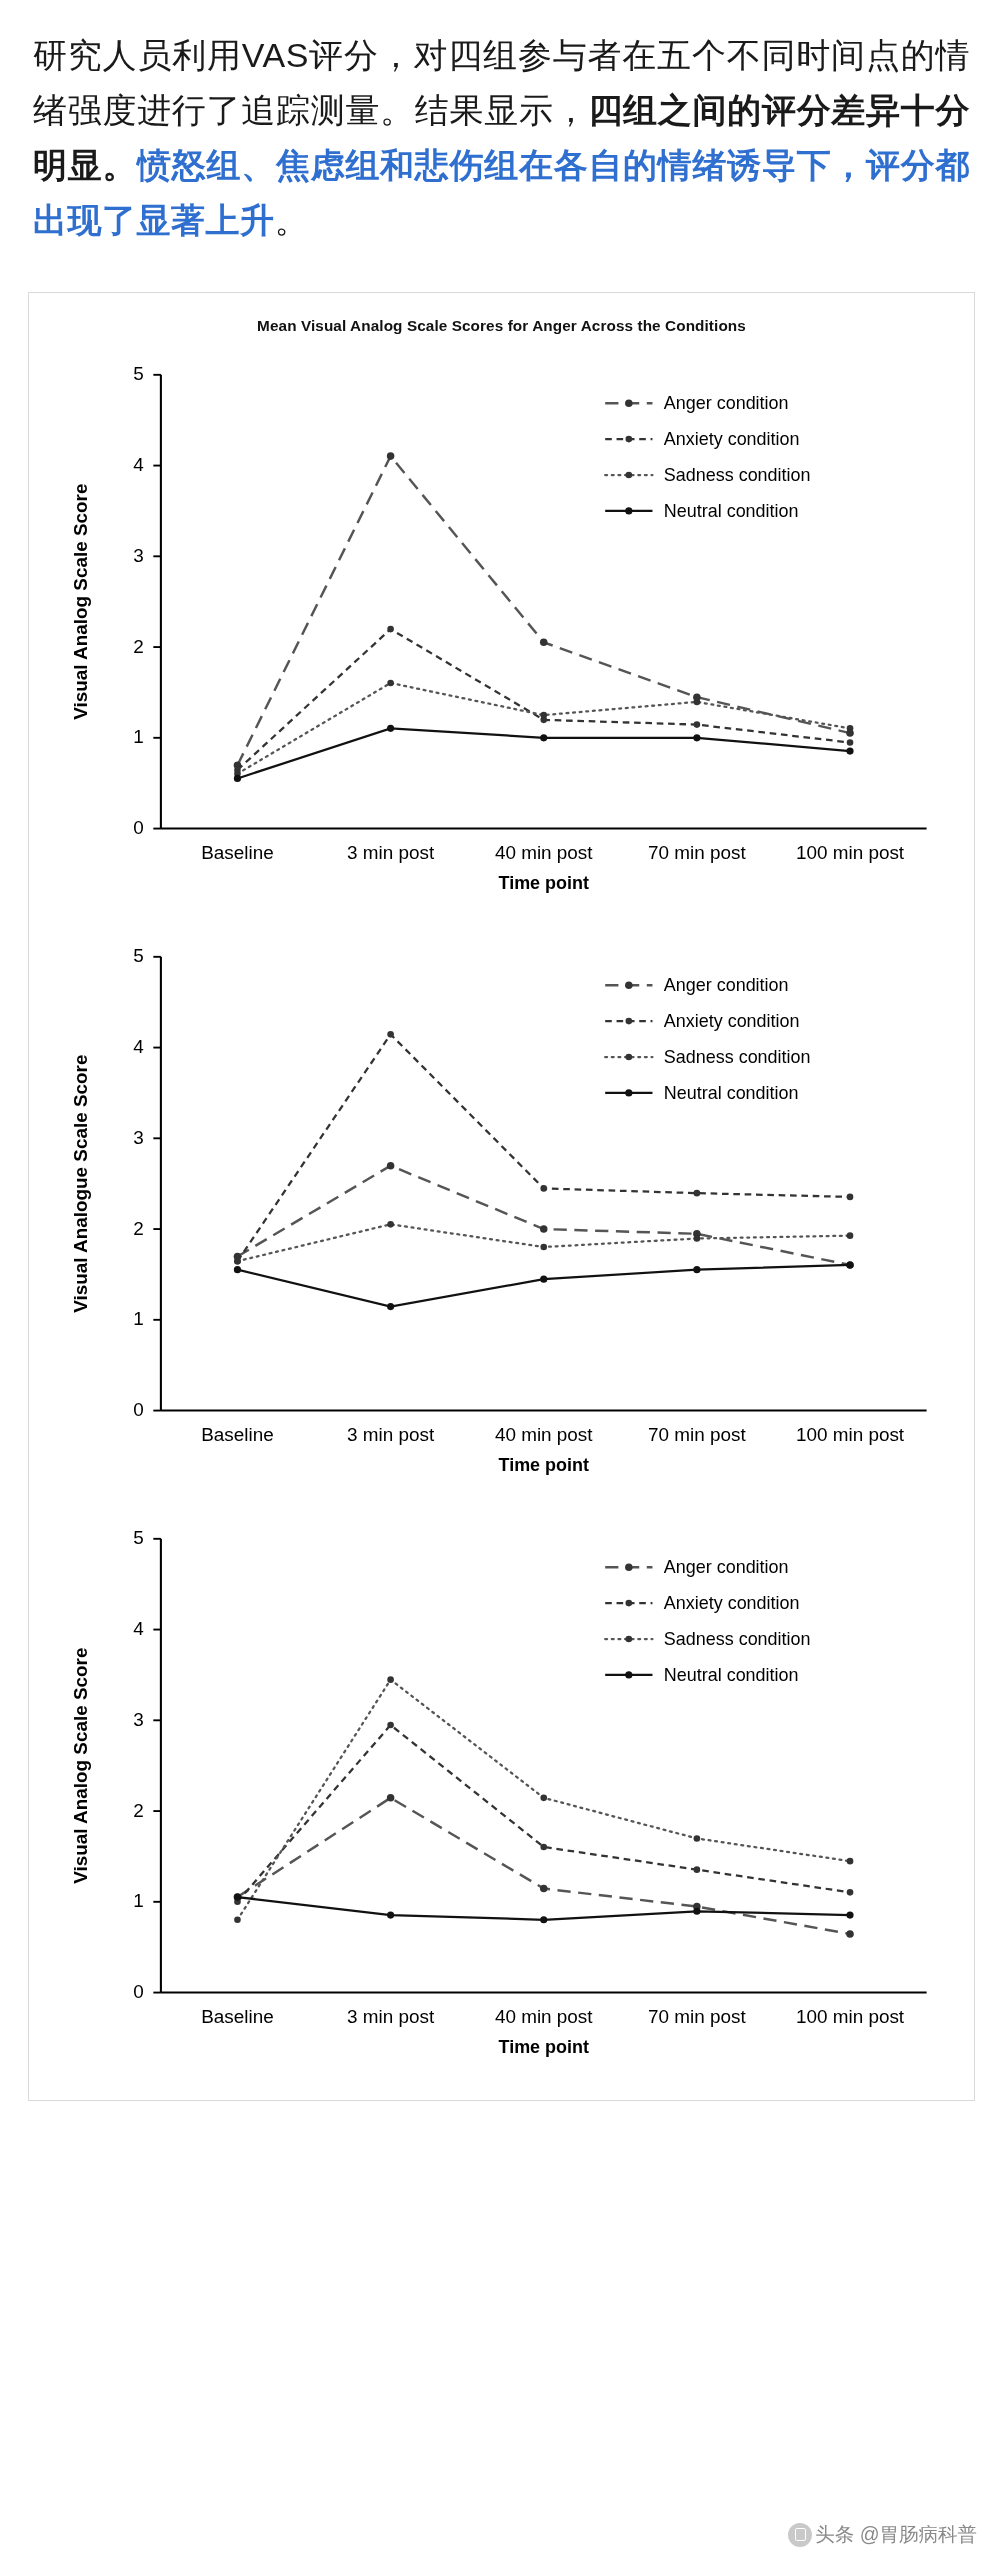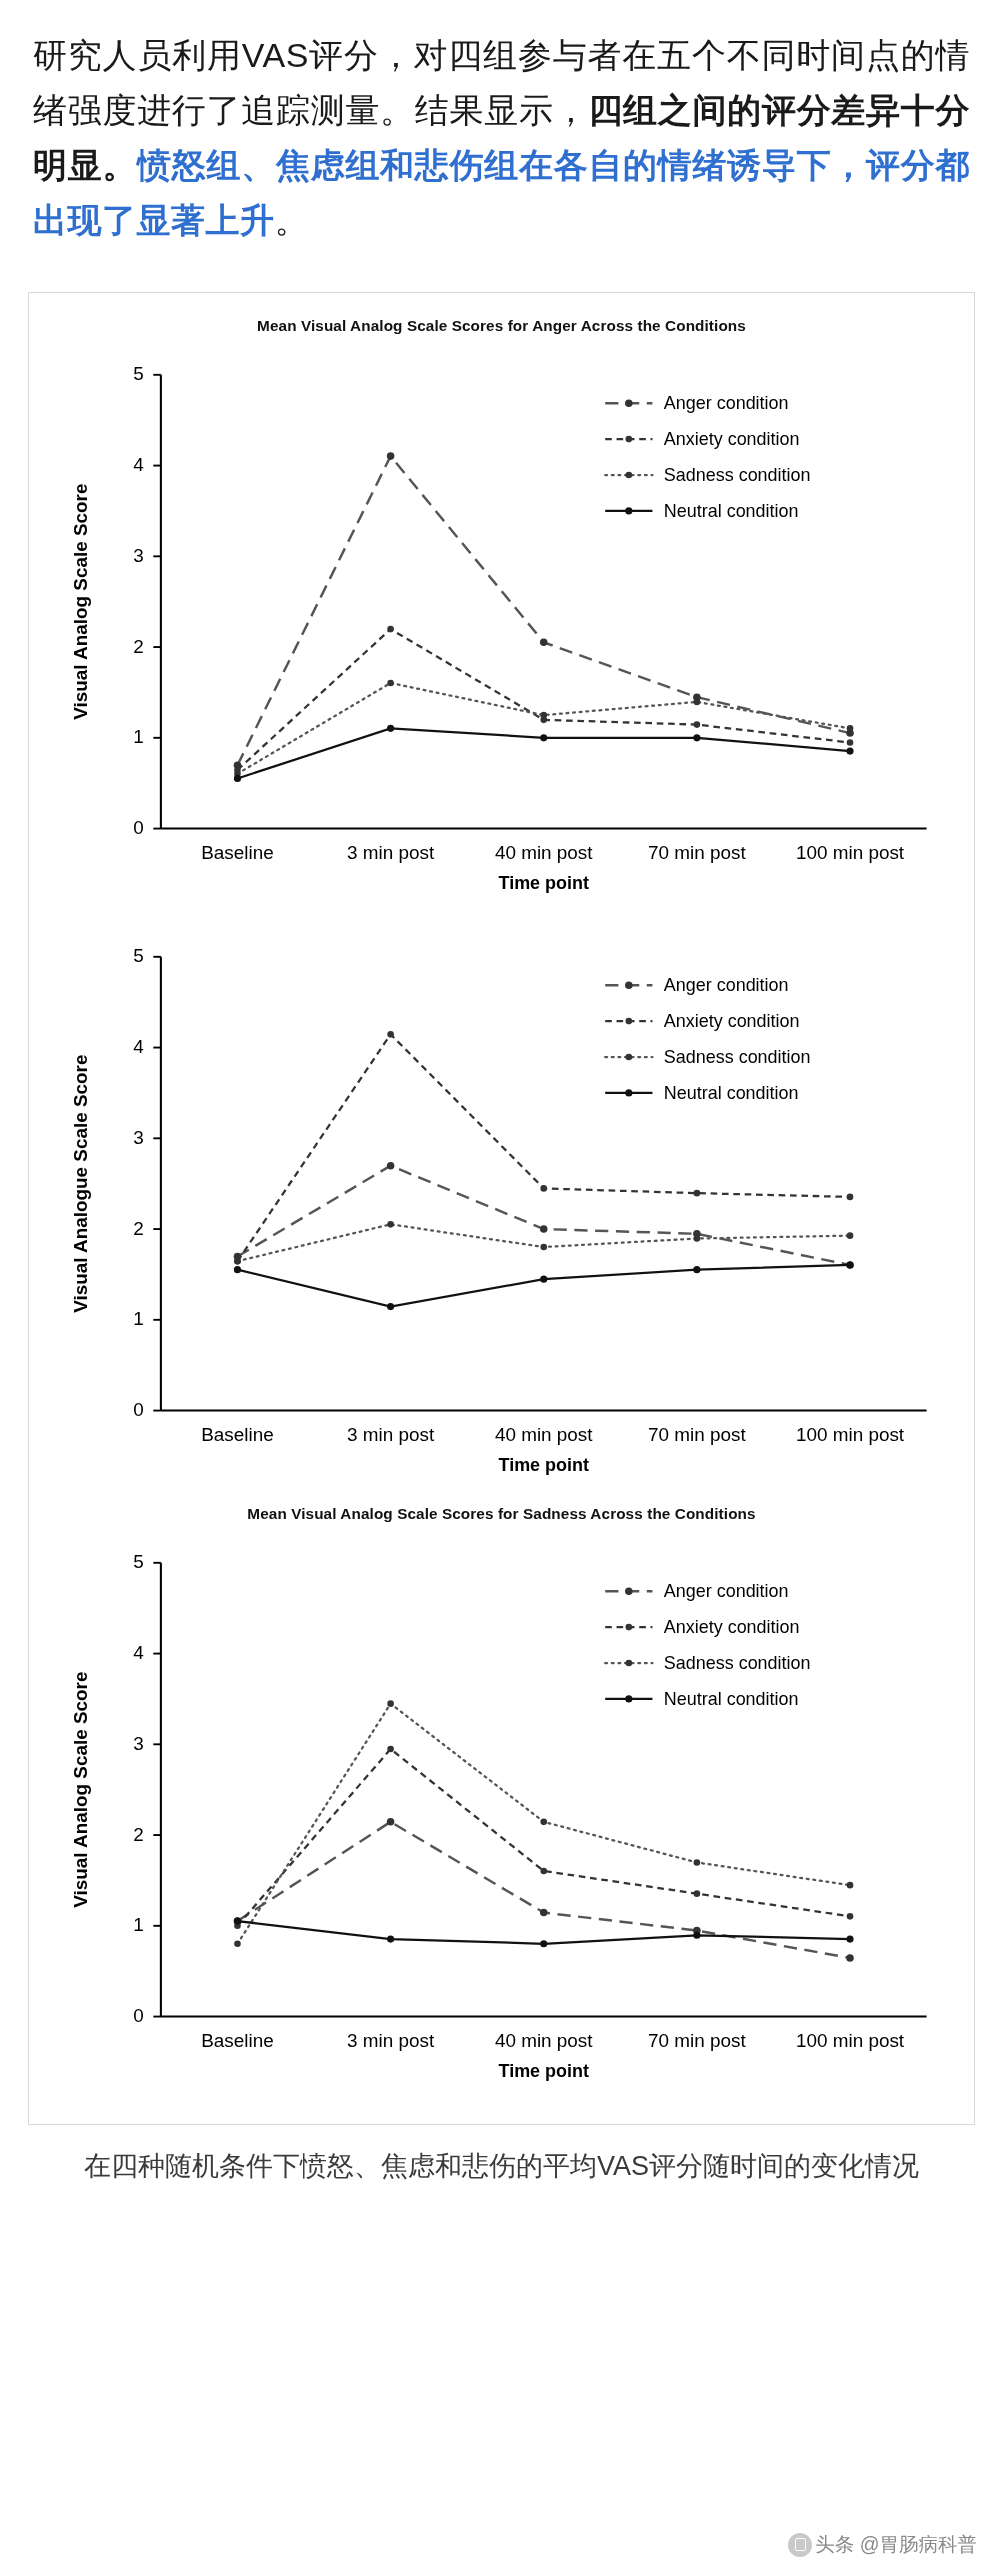--- a/index.html
+++ b/index.html
@@ -70,21 +70,21 @@
     margin: 20.4px 56px 0 56px;
     text-align: center;
     font-size: 27px;
     line-height: 1.6;
     color: #3a3a3a;
   }
   
   .watermark {
     position: absolute;
     right: 26px;
-    bottom: 18px;
+    bottom: 28px;
     display: flex;
     align-items: center;
     gap: 3px;
     color: #8a8a8a;
     font-size: 19.5px;
   }
   .wm-logo {
     width: 24px;
     height: 24px;
     border-radius: 50%;
@@ -289,21 +289,20 @@
 
             <line x1="600" y1="184" x2="650" y2="184" stroke="#111" stroke-width="2.4"></line>
             <circle cx="625" cy="184" r="3.8" fill="#111"></circle>
             <text x="662" y="190" font-size="19" fill="#000">Neutral condition</text>
           </g>
         </g>
       </svg>
     </div>
 
     <div class="chart-block">
-      <div class="chart-title">Mean Visual Analog Scale Scores for Sadness Across the Conditions</div>
       <svg class="chart-svg" viewBox="0 0 980 610" preserveAspectRatio="xMidYMid meet">
         <g>
           <line x1="130" y1="40" x2="130" y2="520" stroke="#000" stroke-width="2.2"></line>
           <line x1="130" y1="520" x2="940" y2="520" stroke="#000" stroke-width="2.2"></line>
           <g>
             <line x1="122" y1="520" x2="130" y2="520" stroke="#000" stroke-width="2"></line>
             <line x1="122" y1="424" x2="130" y2="424" stroke="#000" stroke-width="2"></line>
             <line x1="122" y1="328" x2="130" y2="328" stroke="#000" stroke-width="2"></line>
             <line x1="122" y1="232" x2="130" y2="232" stroke="#000" stroke-width="2"></line>
             <line x1="122" y1="136" x2="130" y2="136" stroke="#000" stroke-width="2"></line>
@@ -377,21 +376,20 @@
             <line x1="600" y1="184" x2="650" y2="184" stroke="#111" stroke-width="2.4"></line>
             <circle cx="625" cy="184" r="3.8" fill="#111"></circle>
             <text x="662" y="190" font-size="19" fill="#000">Neutral condition</text>
           </g>
         </g>
       </svg>
     </div>
 
   </div>
 
-  <div class="caption">在四种随机条件下愤怒、焦虑和悲伤的平均VAS评分随时间的变化情况</div>
 
   <div class="watermark">
     <span class="wm-logo"></span>
     <span>头条 @胃肠病科普</span>
   </div>
 
 </div>
 
 
 </body></html>

